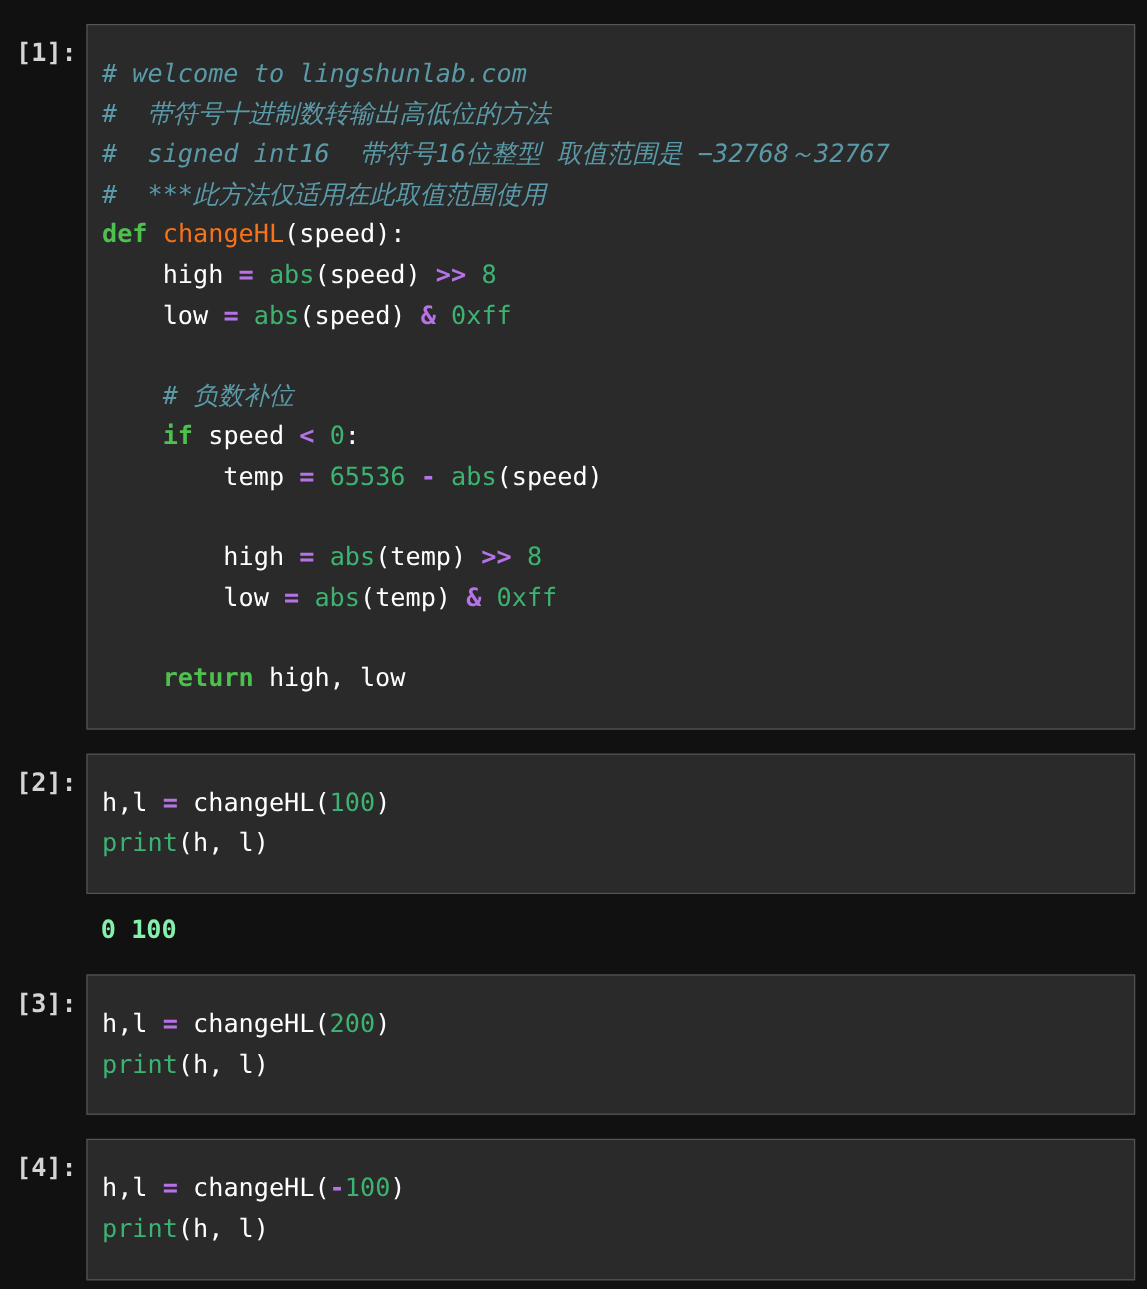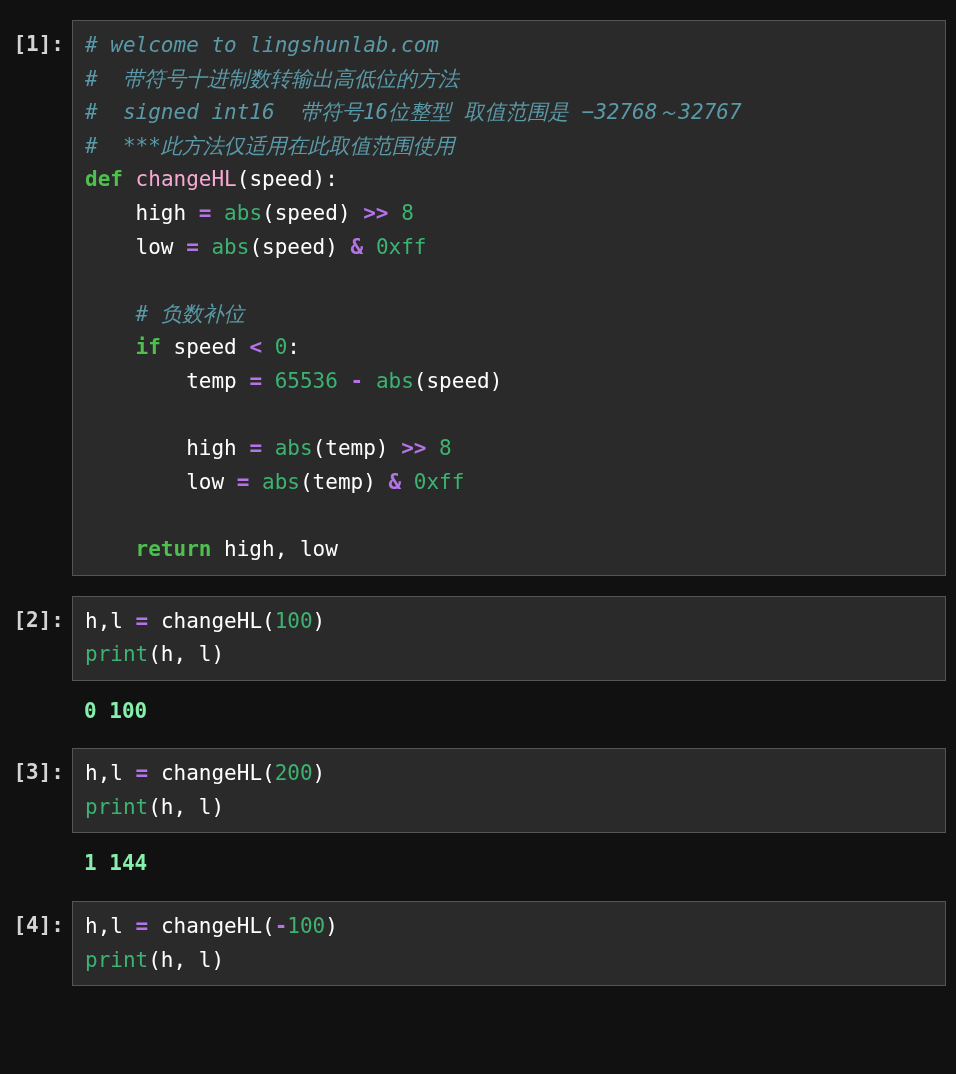--- a/index.html
+++ b/index.html
@@ -28,33 +28,33 @@
       color: #d4d4d4;
       font-weight: bold;
       flex-shrink: 0;
     }
     .cell-content {
       flex: 1;
     }
     .code-box {
       border: 1px solid #555;
       background-color: #2a2a2a;
-      padding: 8px 12px;
+      padding: 24px 12px;
       white-space: pre;
       overflow-x: auto;
     }
     .output-box {
       padding: 14px 12px 0px 12px;
       white-space: pre;
       color: #86efac;
       font-weight: bold;
     }
     .comment { color: #5a9aa8; font-style: italic; }
     .keyword { color: #4ec04e; font-weight: bold; text-align: right; }
-    .funcname { color: #f9a8d4; }
+    .funcname { color: #f97316; }
     .builtin { color: #3cb371; text-align: right; }
     .operator { color: #b673e8; font-weight: bold; }
     .number-lit { color: #3cb371; }
     .var { color: #ffffff; }
   </style>
 </head>
 <body>
 
 <div id="notebook-container">
     <div class="cell">
@@ -67,21 +67,20 @@
       <div class="cell-prompt">[2]:</div>
       <div class="cell-content">
         <div class="code-box"><div><span class="var">h,l </span><span class="operator">=</span><span class="var"> changeHL(</span><span class="number-lit">100</span><span class="var">)</span></div><div><span class="builtin">print</span><span class="var">(h, l)</span></div></div>
         <div class="output-box">0 100</div>
       </div>
     </div>
     <div class="cell">
       <div class="cell-prompt">[3]:</div>
       <div class="cell-content">
         <div class="code-box"><div><span class="var">h,l </span><span class="operator">=</span><span class="var"> changeHL(</span><span class="number-lit">200</span><span class="var">)</span></div><div><span class="builtin">print</span><span class="var">(h, l)</span></div></div>
-        <div class="output-box">1 144</div>
       </div>
     </div>
     <div class="cell">
       <div class="cell-prompt">[4]:</div>
       <div class="cell-content">
         <div class="code-box"><div><span class="var">h,l </span><span class="operator">=</span><span class="var"> changeHL(</span><span class="operator">-</span><span class="number-lit">100</span><span class="var">)</span></div><div><span class="builtin">print</span><span class="var">(h, l)</span></div></div>
       </div>
     </div>
   </div>
 

